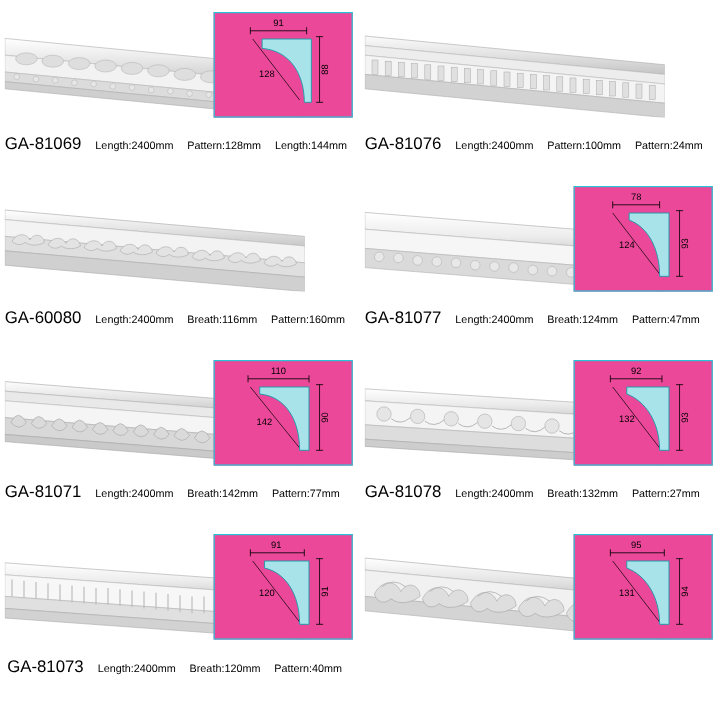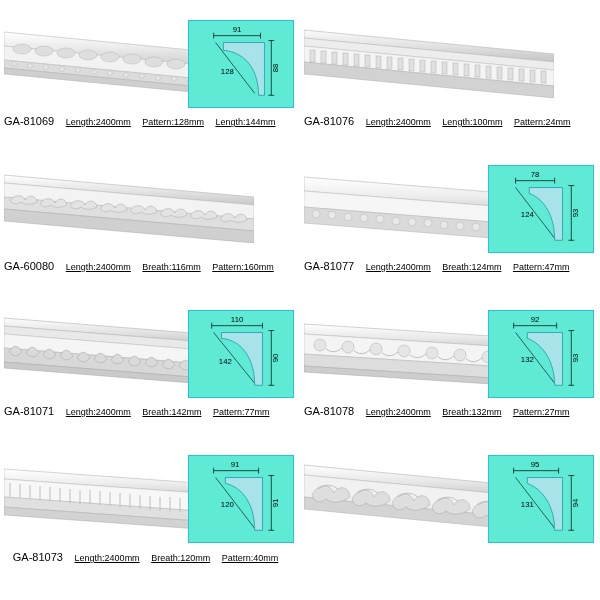--- a/index.html
+++ b/index.html
@@ -38,48 +38,48 @@
     top: 18px;
     width: 250px;
     height: 72px;
   }
   .mould-svg { display: block; width: 100%; height: 100%; }
 
   
   .profile-box {
     position: absolute;
     right: 0;
-    top: 12px;
-    width: 106px;
+    top: 2px;
+    width: 116px;
     height: 88px;
     border: 1px solid #29c3d6;
-    background: #5eead4;
+    background: #ec4899;
   }
   .profile-svg { display: block; width: 100%; height: 100%; }
 
   
   .caption {
     position: absolute;
     left: 4px;
     bottom: 18px;
     width: 292px;
     font-size: 9.5px;
     color: #000;
     white-space: nowrap;
     letter-spacing: 0px;
   }
   .code {
     font-weight: 400;
-    font-size: 11px;
+    font-size: 14px;
   }
   .spec {
     margin-left: 9px;
     font-size: 9px;
   }
-  .spec span { margin-right: 9px; text-decoration: underline; }
+  .spec span { margin-right: 9px; }
 
   
   .cell.r4 .caption { bottom: 22px; text-align: center; }
 </style>
 </head>
 <body>
 
 <div class="page">
   <div class="grid">
 
@@ -195,21 +195,21 @@
               <rect x="226" y="44" width="5" height="12"></rect>
                 <rect x="237" y="45" width="5" height="12"></rect>
             </g>
           </svg>
         </div>
       </div>
       <div class="caption">
         <span class="code">GA-81076</span>
         <span class="spec">
           <span>Length:2400mm</span>
-          <span>Length:100mm</span>
+          <span>Pattern:100mm</span>
           <span>Pattern:24mm</span>
         </span>
       </div>
     </div>
 
     <div class="cell">
       <div class="art">
         <div class="moulding">
           <svg class="mould-svg" viewBox="0 0 250 72" preserveAspectRatio="none">
             <defs>

